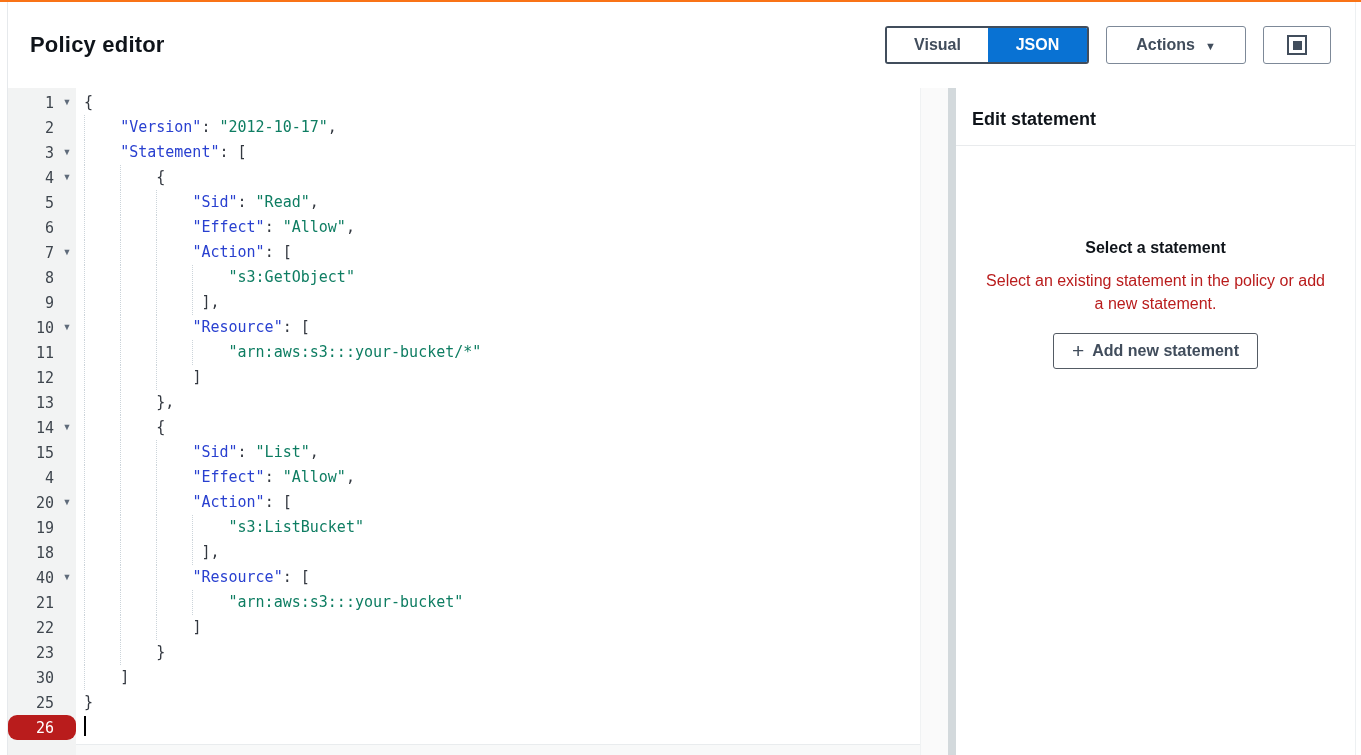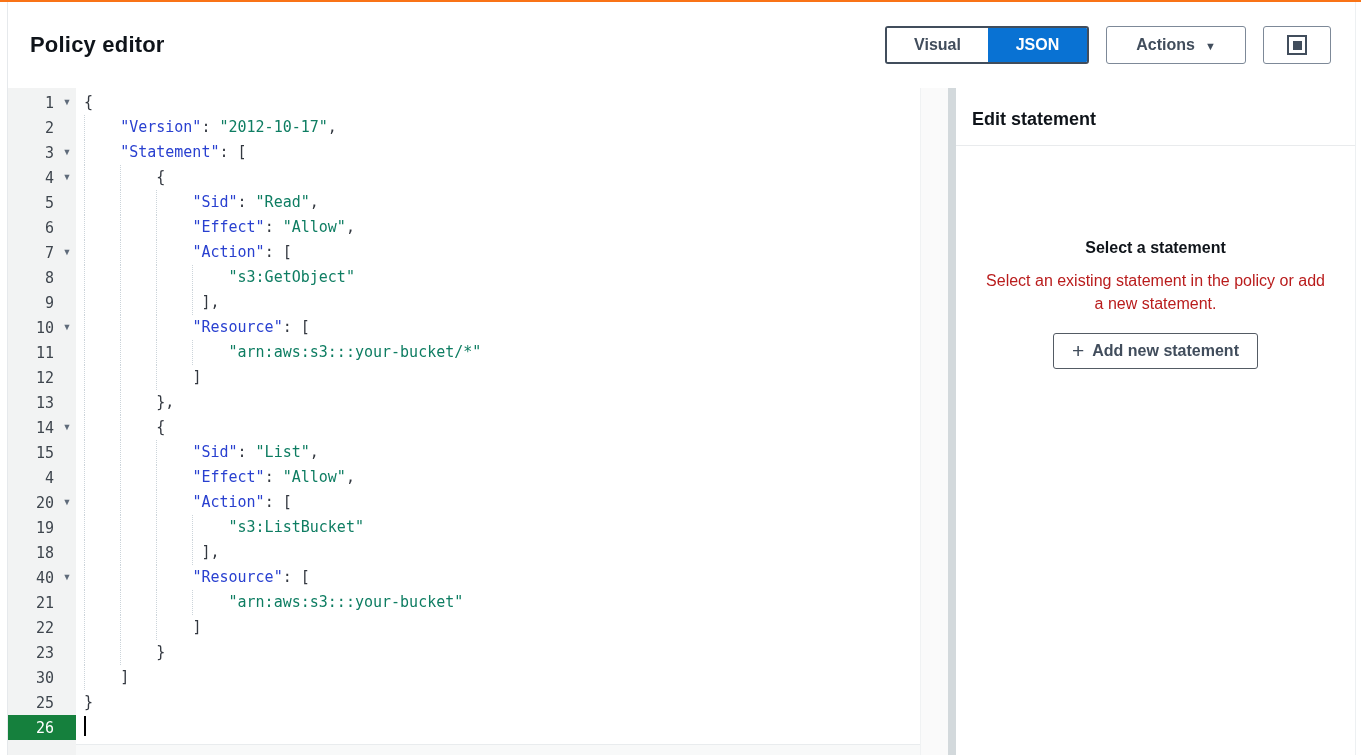--- a/index.html
+++ b/index.html
@@ -46,21 +46,21 @@
   .editor { flex: 1 1 auto; position: relative; background: #fff; overflow: hidden; }
   .gutter-col { position: absolute; left: 0; top: 0; bottom: 0; width: 68px; background: #f2f3f3; }
   .lines { position: relative; padding-top: 2px; }
   .line-row { display: flex; height: 25px; }
   .gut { width: 68px; flex: none; display: flex; align-items: center; }
   .num {
     flex: 1; text-align: right; padding-right: 4px;
     font-family: "DejaVu Sans Mono", monospace; font-size: 15px; color: #3f464e;
   }
   .fold { width: 18px; text-align: center; font-size: 9px; color: #5f6b7a; line-height: 25px; cursor: pointer; }
-  .line-row.active .gut { background: #15803d; }
+  .line-row.active .gut { background: #b91c1c; border-radius: 9px; }
   .line-row.active .num { color: #ffffff; }
   .codeline {
     flex: 1; position: relative; padding-left: 8px;
     font-family: "DejaVu Sans Mono", monospace; font-size: 15px; line-height: 25px; color: #333840;
   }
   .tokens { white-space: pre; }
   .tk-k { color: #2940d0; }
   .tk-s { color: #0e7d62; }
   .tk-p { color: #333840; }
   .guide { position: absolute; top: 0; bottom: 0; width: 0; border-left: 1px dotted #ccd4da; }

